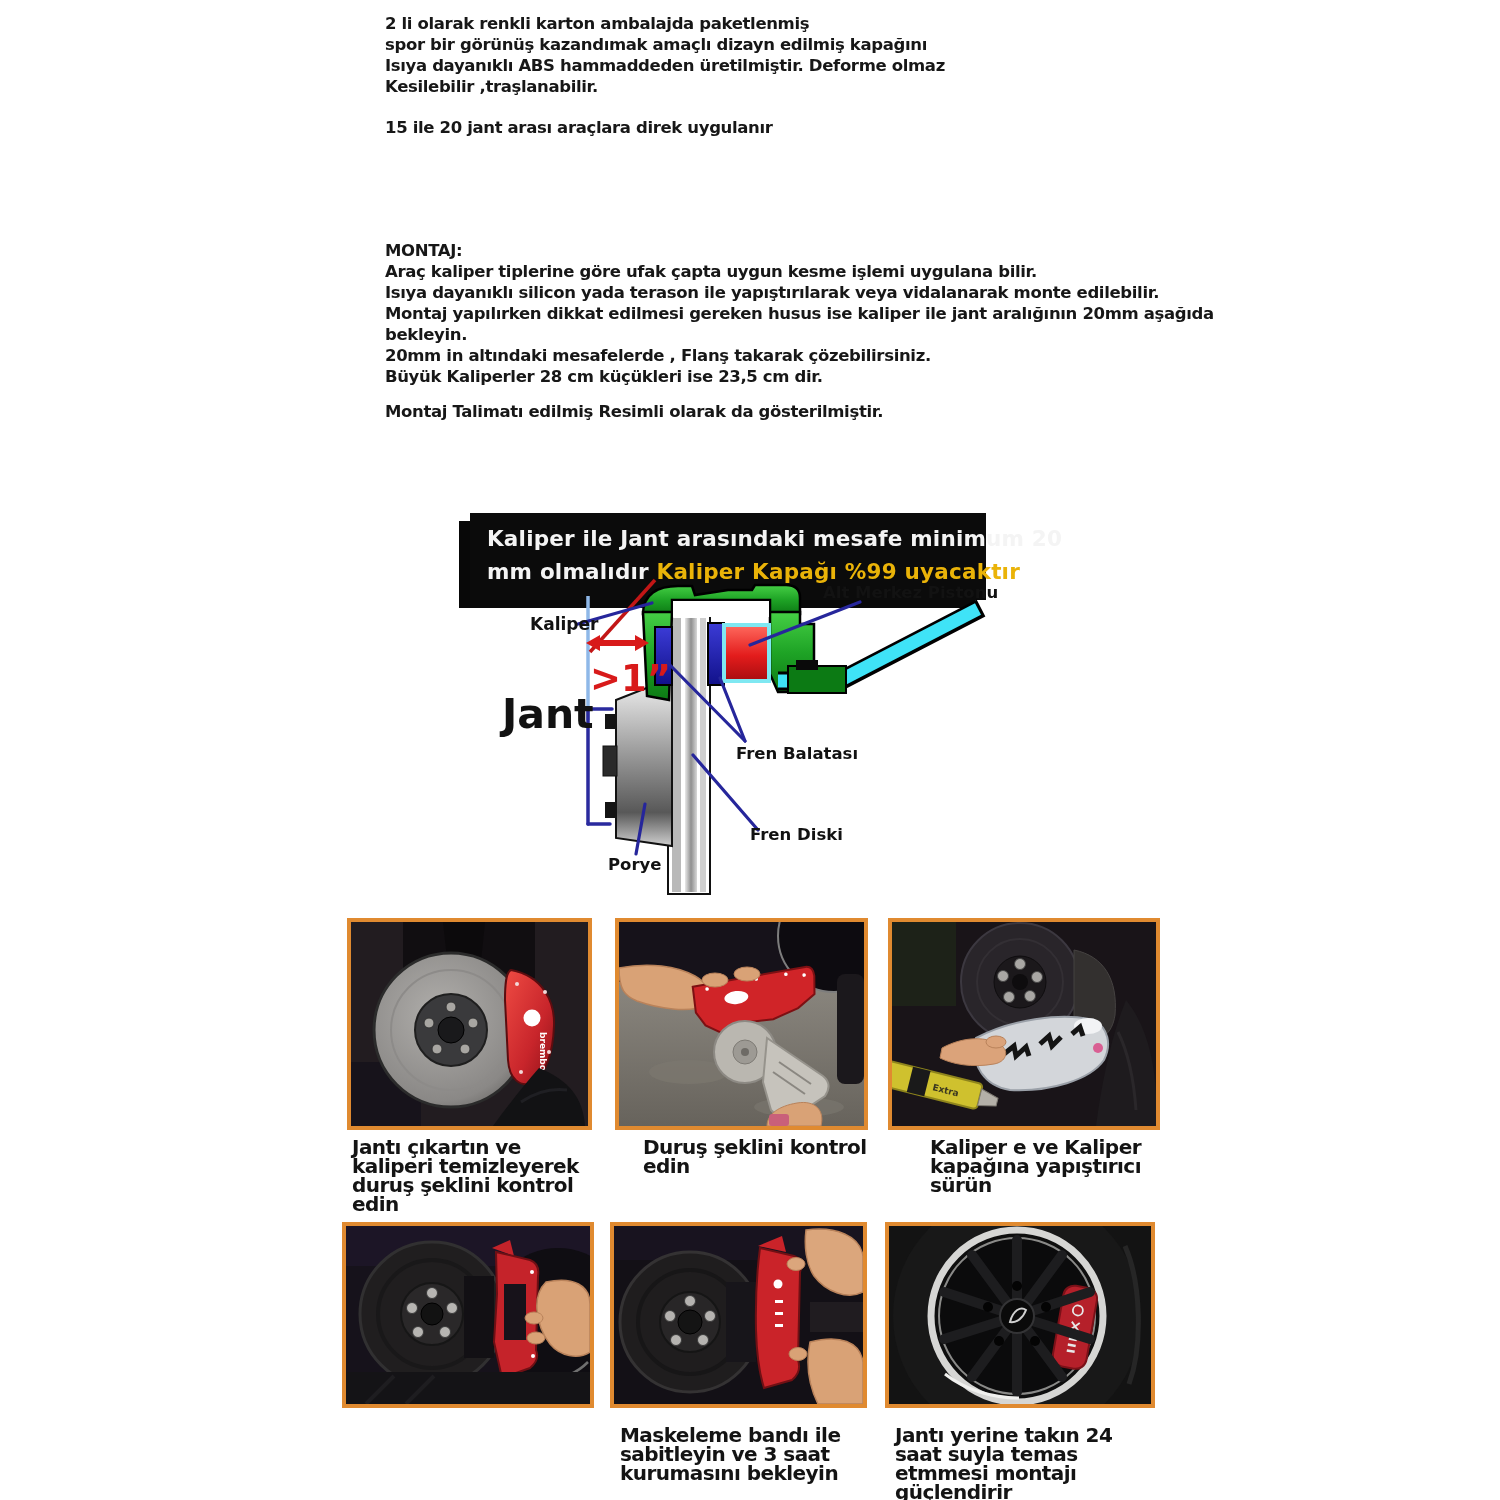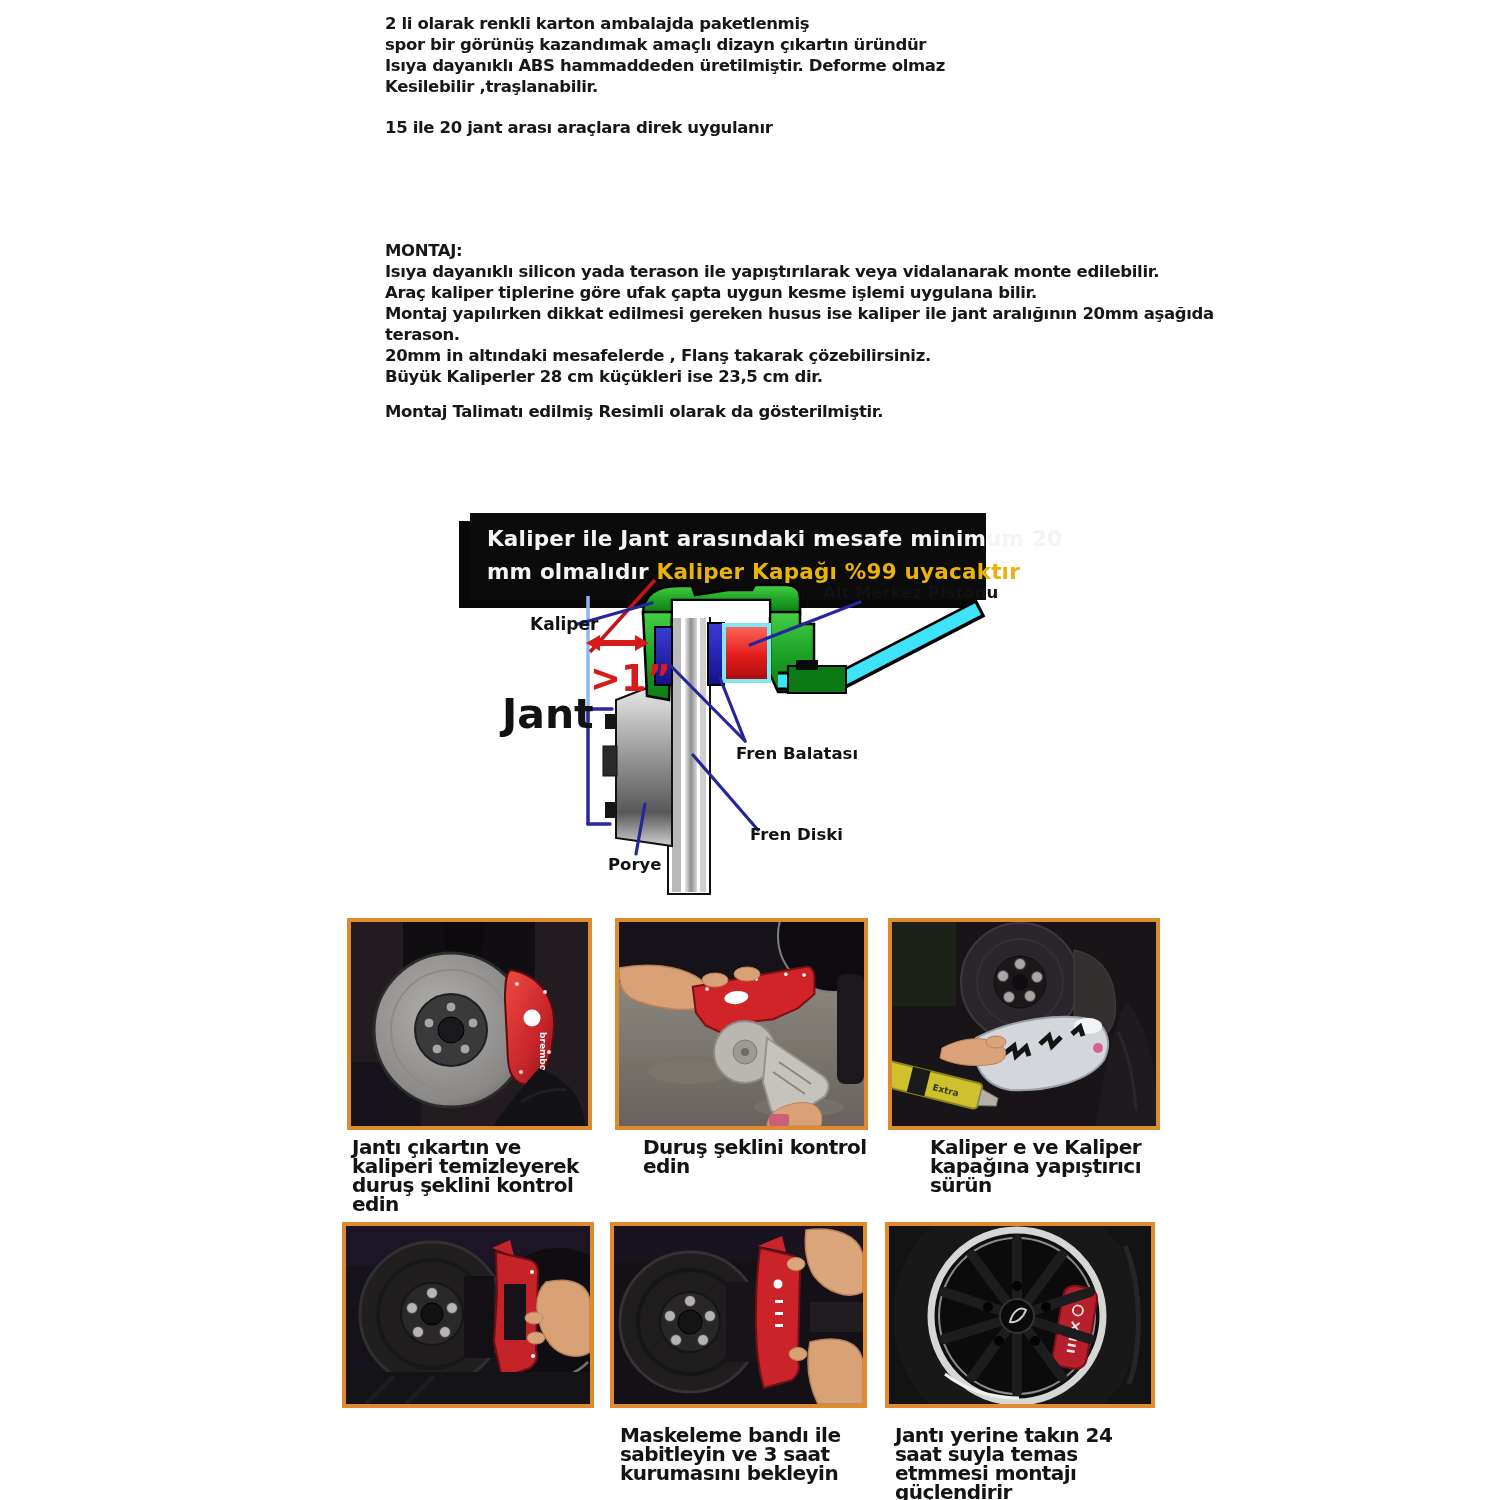--- a/index.html
+++ b/index.html
@@ -28,32 +28,32 @@
   svg{font-family:"DejaVu Sans","Liberation Sans",sans-serif;}
   .dlabel{font-weight:bold;fill:#121212;}
 </style>
 </head>
 <body>
 
 <div class="page">
 
   <div class="abs bodytext" style="left:385px;top:13px;">
     <div>2 li olarak renkli karton  ambalajda paketlenmiş</div>
-    <div>spor bir görünüş kazandımak amaçlı dizayn çıkartın üründür</div>
+    <div>spor bir görünüş kazandımak amaçlı dizayn edilmiş kapağını</div>
     <div> Isıya dayanıklı ABS hammaddeden üretilmiştir. Deforme olmaz</div>
     <div>Kesilebilir ,traşlanabilir.</div>
   </div>
   <div class="abs bodytext" style="left:385px;top:117px;">15 ile 20  jant  arası   araçlara direk uygulanır</div>
 
   <div class="abs bodytext" style="left:385px;top:240px;">
     <div>MONTAJ:</div>
+    <div>Araç kaliper tiplerine göre ufak çapta uygun kesme işlemi uygulana bilir.</div>
     <div>Isıya dayanıklı silicon yada terason ile yapıştırılarak veya  vidalanarak monte edilebilir.</div>
-    <div>Araç kaliper tiplerine göre ufak çapta uygun kesme işlemi uygulana bilir.</div>
     <div>Montaj yapılırken dikkat edilmesi gereken husus ise kaliper ile jant aralığının 20mm aşağıda</div>
-    <div>terason.</div>
+    <div>bekleyin.</div>
     <div>20mm in altındaki mesafelerde , Flanş takarak çözebilirsiniz.</div>
     <div>Büyük Kaliperler 28 cm küçükleri ise 23,5 cm dir.</div>
   </div>
   <div class="abs bodytext" style="left:385px;top:401px;">Montaj Talimatı edilmiş Resimli olarak da gösterilmiştir.</div>
 
   <div class="abs banner">
     <div>Kaliper ile Jant arasındaki mesafe minimum  20</div>
     <div><span>mm olmalıdır </span><span class="red">Kaliper Kapağı %99 uyacaktır</span></div>
   </div>
 

